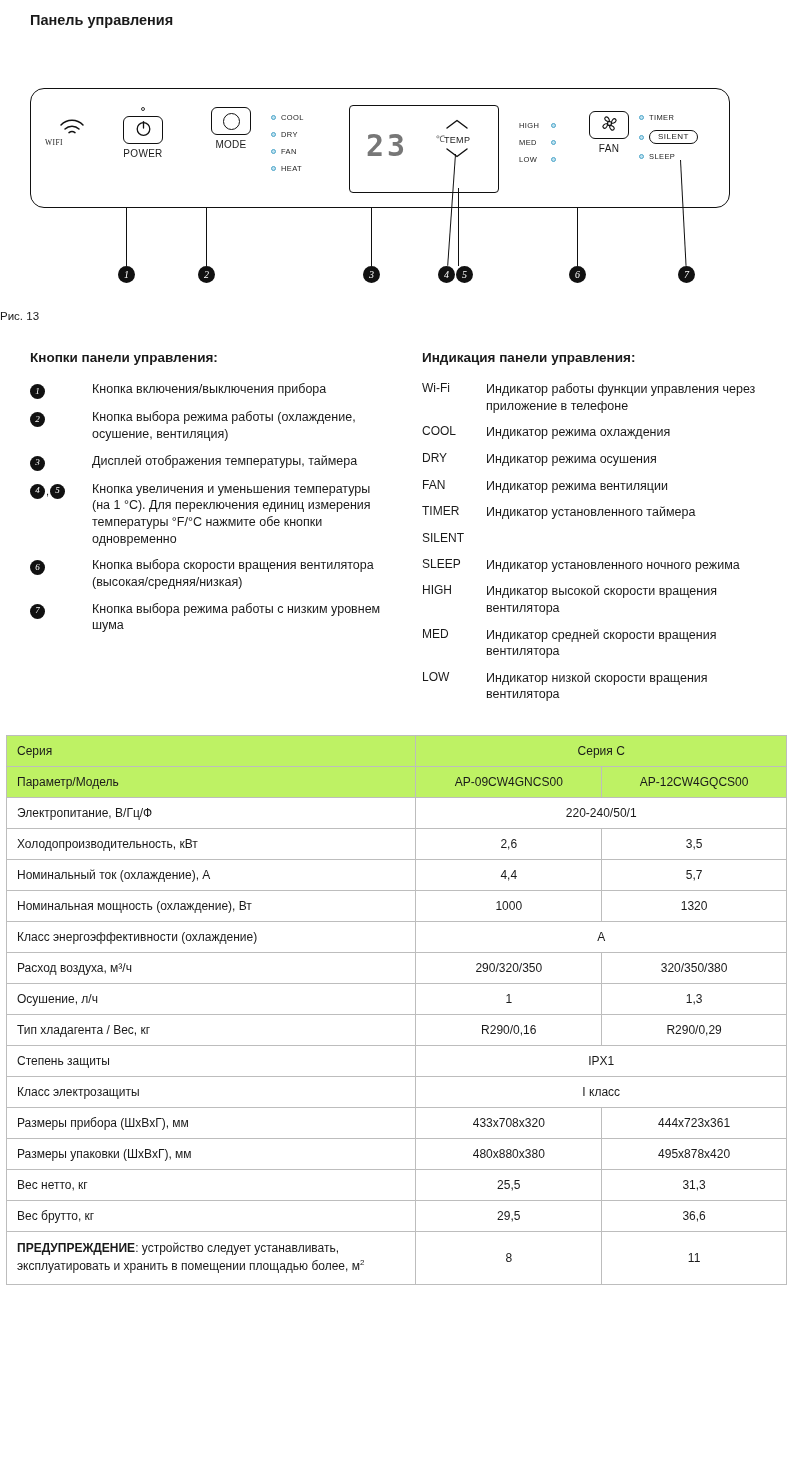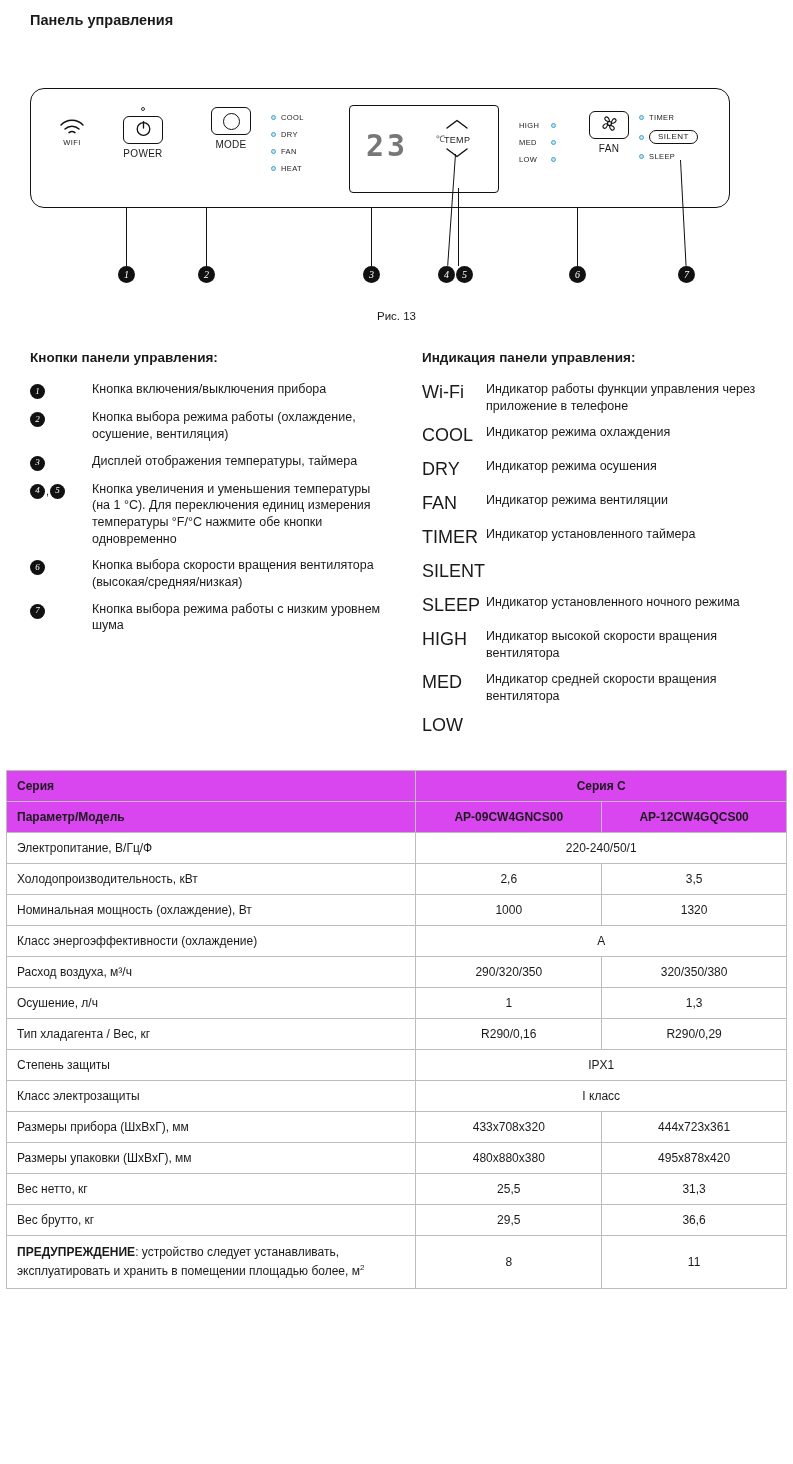--- a/index.html
+++ b/index.html
@@ -47,21 +47,21 @@
     width: 100%;
     height: 100%;
   }
 
   
   .wifi {
     position: absolute;
     left: 14px;
     top: 30px;
     width: 54px;
-    text-align: center;
+    font-family: Liberation Serif, serif;
   }
   .wifi svg { display: block; margin: 0 auto; }
   .wifi .lbl { font-size: 7.5px; letter-spacing: .4px; margin-top: 2px; }
 
   
   .power {
     position: absolute;
     left: 75px;
     top: 18px;
     width: 74px;
@@ -203,21 +203,20 @@
     font-family: "Liberation Serif", serif;
     display: flex; align-items: center; justify-content: center;
   }
   .leader {
     position: absolute;
     width: 1.3px;
     background: #111;
   }
 
   .fig-caption {
-    text-align: center;
     font-size: 11.5px;
     margin-top: 4px;
   }
 
   
   .legend {
     display: flex;
     margin: 28px 0 0 0;
     padding: 0 20px 0 30px;
     gap: 32px;
@@ -251,39 +250,39 @@
     font-family: "Liberation Serif", serif;
     align-items: center; justify-content: center;
     vertical-align: middle;
   }
   .badge-sep { font-size: 11px; margin: 0 1px; }
   .leg-text { font-size: 12.5px; }
 
   .ind-key {
     width: 64px;
     flex: none;
-    font-size: 18px;
+    font-size: 12px;
   }
   .ind-desc { font-size: 12.5px; }
 
   
   table.spec {
     border-collapse: collapse;
     width: 781px;
     margin: 22px 0 0 6px;
     font-size: 12px;
   }
   table.spec td, table.spec th {
     border: 1px solid #bdbdbd;
     padding: 8px 10px;
     vertical-align: middle;
   }
   table.spec thead td {
-    background: #d946ef;
-    font-weight: bold;
+    background: #bef264;
+    font-weight: normal;
   }
   td.ctr { text-align: center; }
   td.param { text-align: left; }
   .warn-cell { line-height: 1.45; }
   .warn-strong { font-weight: bold; }
   sup { font-size: 8px; vertical-align: super; }
 </style>
 </head>
 <body>
 
@@ -518,20 +517,21 @@
       <div class="leg-row">
         <div class="ind-key">HIGH</div>
         <div class="ind-desc">Индикатор высокой скорости вращения вентилятора</div>
       </div>
       <div class="leg-row">
         <div class="ind-key">MED</div>
         <div class="ind-desc">Индикатор средней скорости вращения вентилятора</div>
       </div>
       <div class="leg-row">
         <div class="ind-key">LOW</div>
+        <div class="ind-desc">Индикатор низкой скорости вращения вентилятора</div>
       </div>
     </div>
   </div>
 
   <table class="spec">
     <thead>
       <tr>
         <td style="width:410px;">Серия</td>
         <td class="ctr" colspan="2">Серия C</td>
       </tr>
@@ -545,20 +545,25 @@
       <tr>
         <td class="param">Электропитание, В/Гц/Ф</td>
         <td class="ctr" colspan="2">220-240/50/1</td>
       </tr>
       <tr>
         <td class="param">Холодопроизводительность, кВт</td>
         <td class="ctr">2,6</td>
         <td class="ctr">3,5</td>
       </tr>
       <tr>
+        <td class="param">Номинальный ток (охлаждение), А</td>
+        <td class="ctr">4,4</td>
+        <td class="ctr">5,7</td>
+      </tr>
+      <tr>
         <td class="param">Номинальная мощность (охлаждение), Вт</td>
         <td class="ctr">1000</td>
         <td class="ctr">1320</td>
       </tr>
       <tr>
         <td class="param">Класс энергоэффективности (охлаждение)</td>
         <td class="ctr" colspan="2">А</td>
       </tr>
       <tr>
         <td class="param">Расход воздуха, м³/ч</td>

